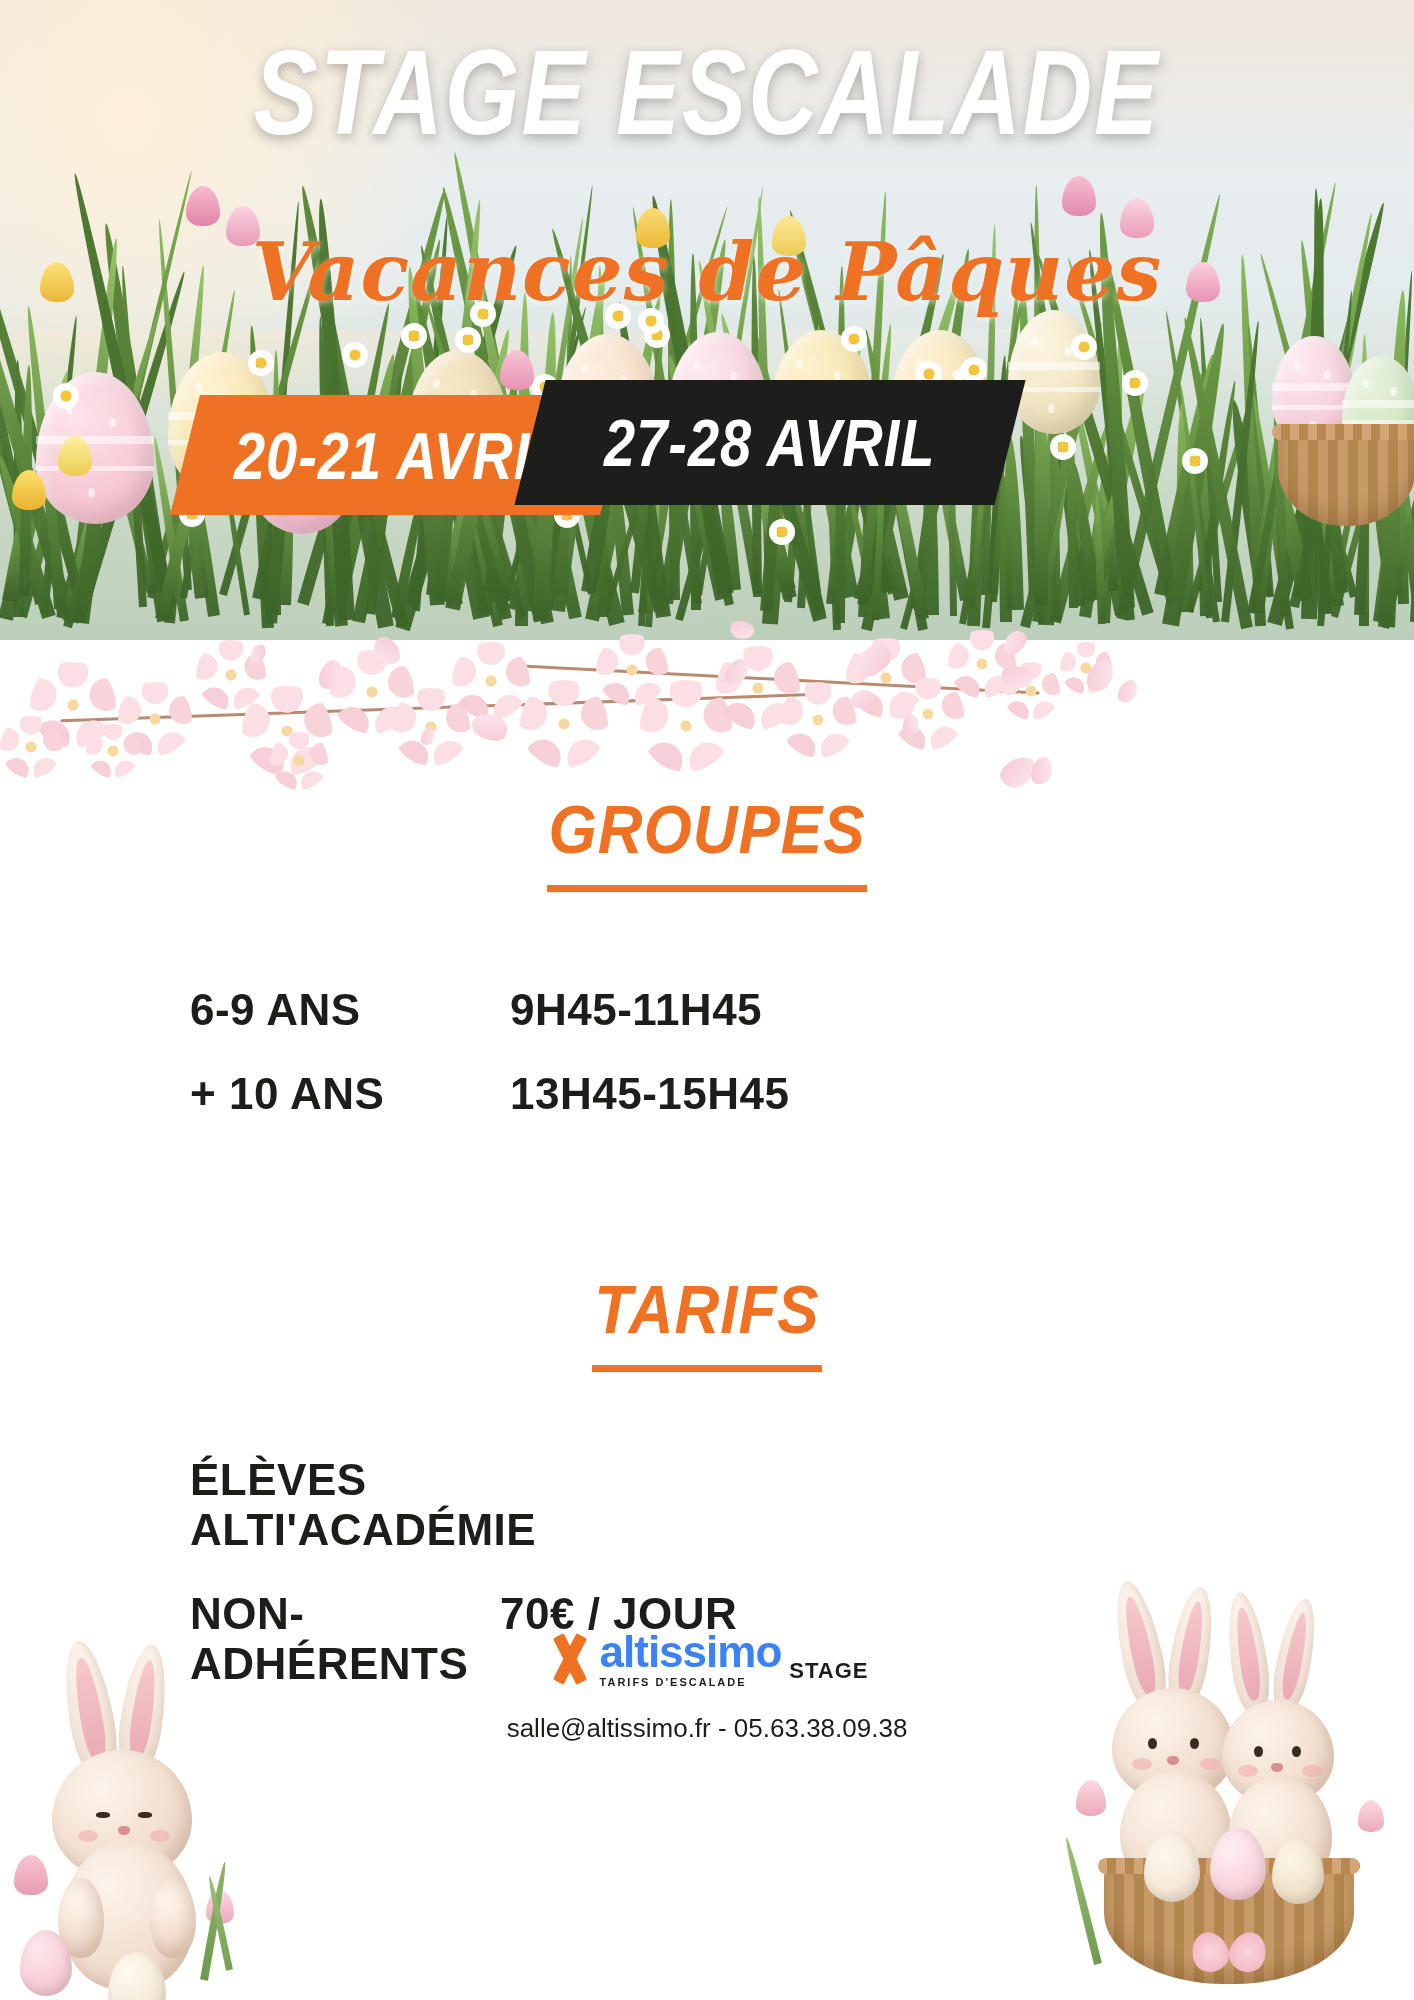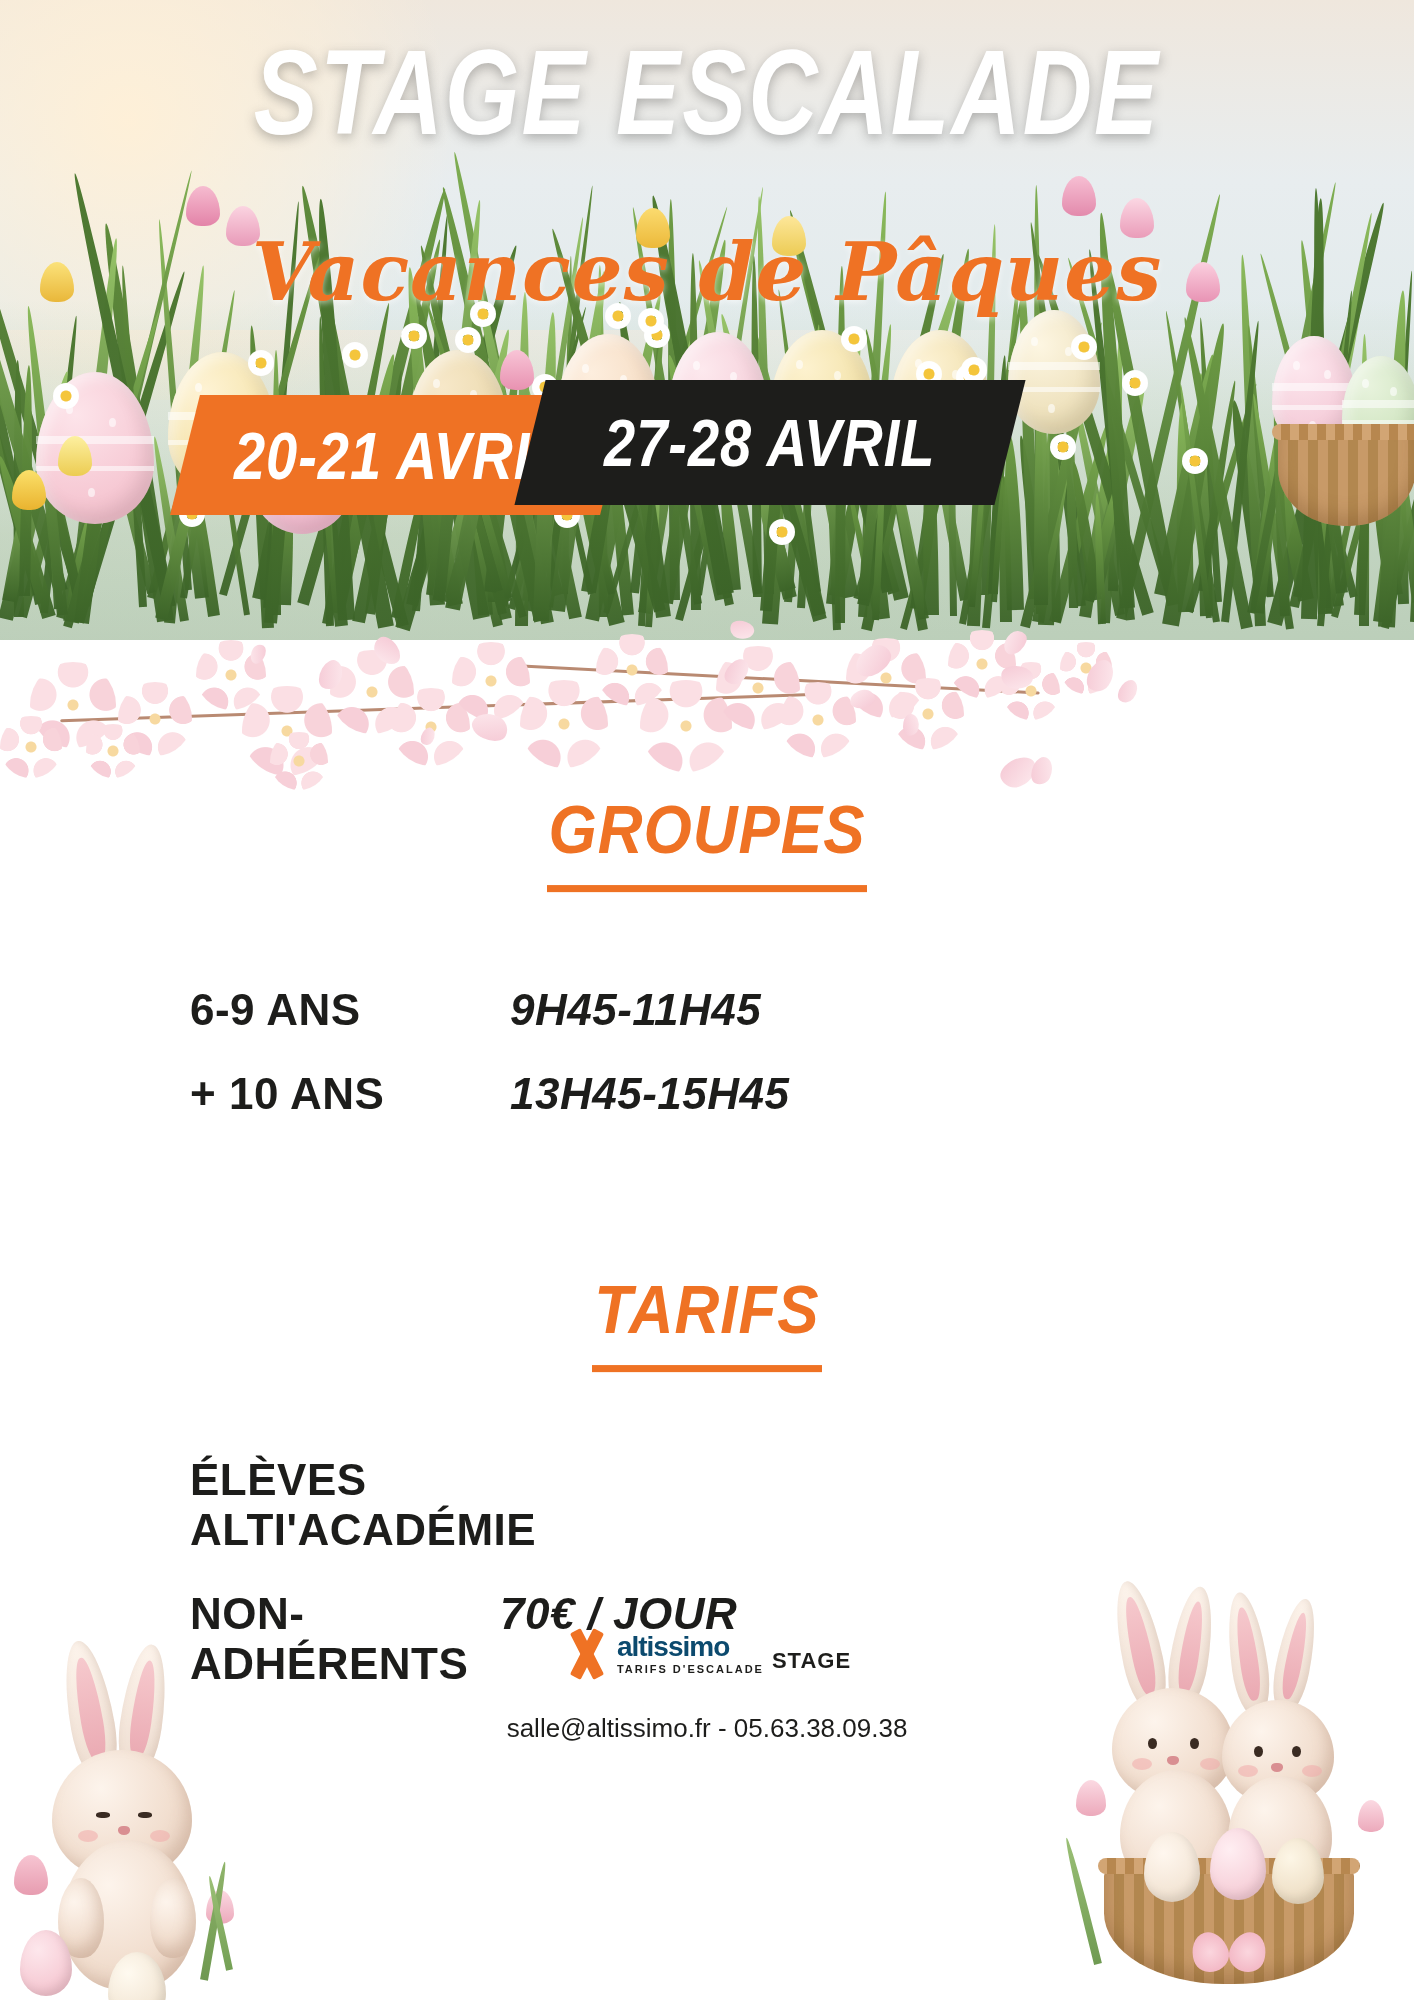--- a/index.html
+++ b/index.html
@@ -182,21 +182,21 @@
   .row {
     display:flex;
     align-items:baseline;
     font-weight:bold;
     font-size:44px;
     color:#1d1d1b;
     margin-bottom:34px;
     letter-spacing:0.5px;
   }
   .row .c1 { width:510px; padding-left:190px; box-sizing:border-box; }
-  .row .c2 { flex:1;font-style:italic; }
+  .row .c2 { flex:1; }
 
   .rows.tarifs .row .c1 { width:500px; padding-left:190px; }
   .rows.tarifs .row .c2 { padding-left:0; }
 
   
   .logo {
     position:absolute; left:0; top:1630px; width:100%;
     display:flex; justify-content:center; align-items:center;
   }
   .logo-inner { display:flex; align-items:center; gap:8px; }
@@ -204,21 +204,21 @@
     width:46px; height:48px; position:relative;
   }
   .logo-x:before, .logo-x:after {
     content:""; position:absolute; left:18px; top:-2px;
     width:12px; height:52px; background:#ef7224; border-radius:2px;
   }
   .logo-x:before { transform: rotate(27deg); }
   .logo-x:after { transform: rotate(-27deg); }
   .logo-text { line-height:1; }
   .logo-word {
-    font-size:28px; font-weight:bold; color:#0c4a6e; letter-spacing:-1px;
+    font-size:44px; font-weight:bold; color:#3b82f6; letter-spacing:-1px;
   }
   .logo-sub {
     font-size:11px; font-weight:bold; color:#1d1d1b; letter-spacing:2px; margin-top:3px;
   }
   .logo-city {
     align-self:flex-end;
     font-size:22px; font-weight:bold; color:#1d1d1b; letter-spacing:1px;
     margin-bottom:4px;
   }
 

